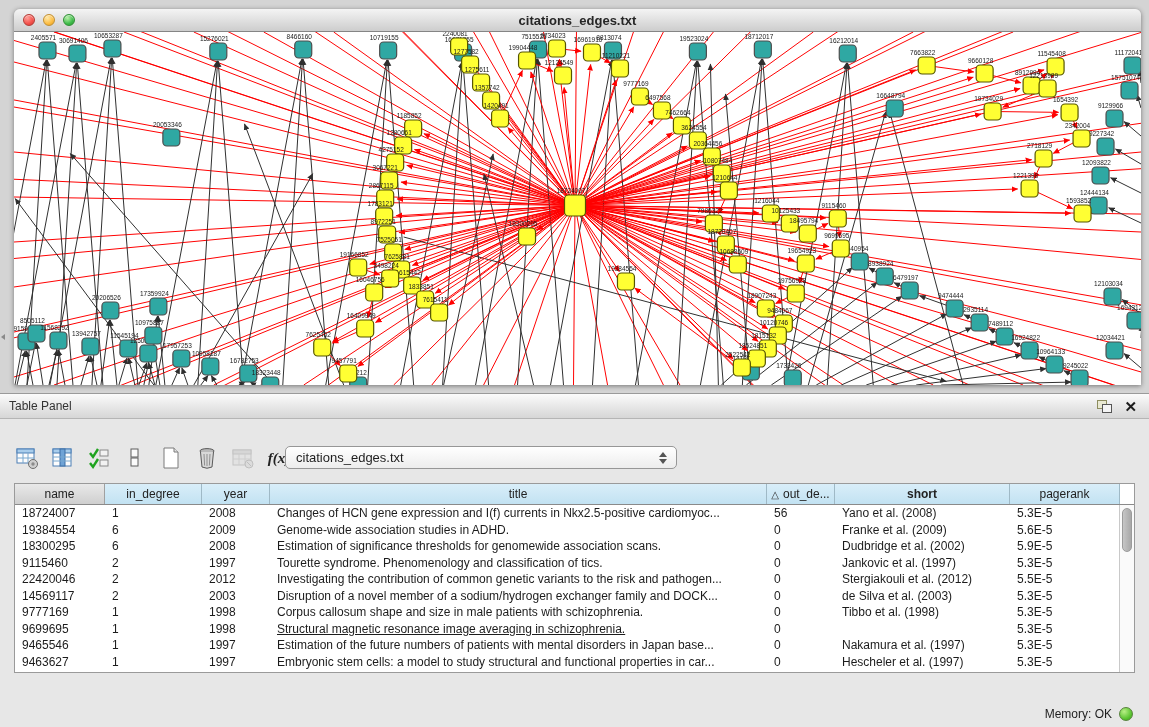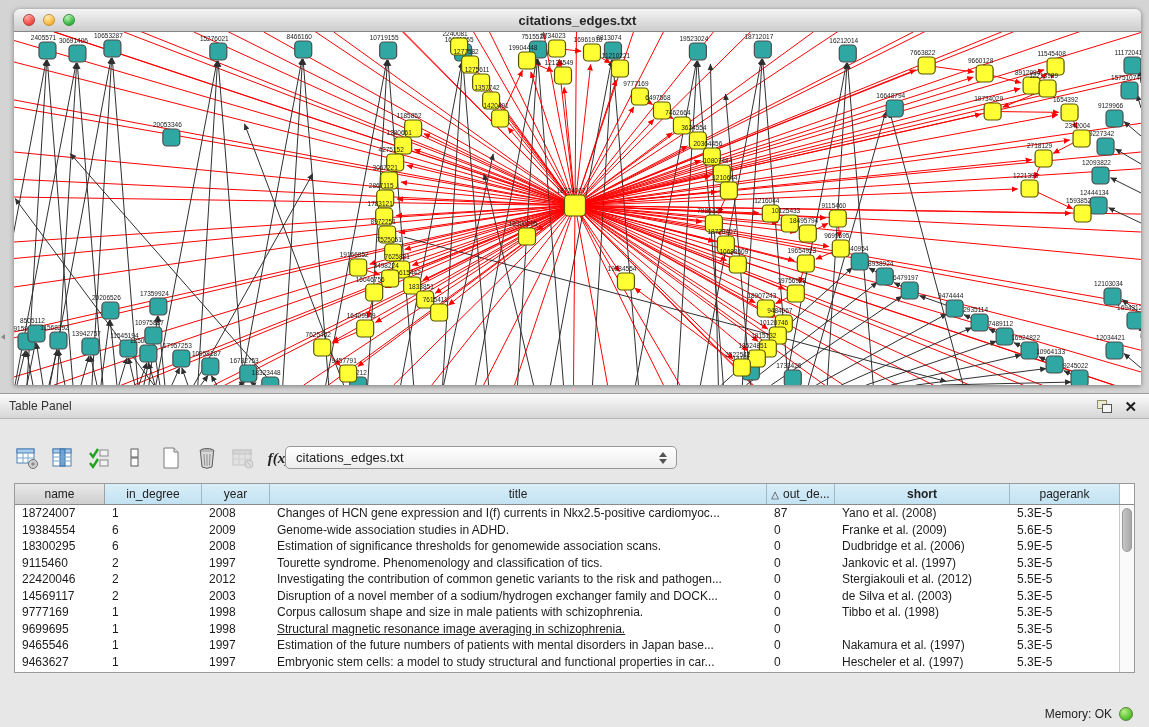--- a/index.html
+++ b/index.html
@@ -907,40 +907,40 @@
         <div class="hcell" style="width: 110px;">
           <span>pagerank</span>
         </div>
       </div>
     <div class="grid-rows" id="grid-rows">
         <div class="trow">
           <div class="tcell" style="width: 90px;">18724007</div>
           <div class="tcell" style="width: 97px;">1</div>
           <div class="tcell" style="width: 68px;">2008</div>
           <div class="tcell" style="width: 497px;">Changes of HCN gene expression and I(f) currents in Nkx2.5-positive cardiomyoc...</div>
-          <div class="tcell" style="width: 68px;">87</div>
+          <div class="tcell" style="width: 68px;">56</div>
           <div class="tcell" style="width: 175px;">Yano et al. (2008)</div>
           <div class="tcell" style="width: 110px;">5.3E-5</div>
         </div>
         <div class="trow">
           <div class="tcell" style="width: 90px;">19384554</div>
           <div class="tcell" style="width: 97px;">6</div>
           <div class="tcell" style="width: 68px;">2009</div>
           <div class="tcell" style="width: 497px;">Genome-wide association studies in ADHD.</div>
           <div class="tcell" style="width: 68px;">0</div>
           <div class="tcell" style="width: 175px;">Franke et al. (2009)</div>
           <div class="tcell" style="width: 110px;">5.6E-5</div>
         </div>
         <div class="trow">
           <div class="tcell" style="width: 90px;">18300295</div>
           <div class="tcell" style="width: 97px;">6</div>
           <div class="tcell" style="width: 68px;">2008</div>
           <div class="tcell" style="width: 497px;">Estimation of significance thresholds for genomewide association scans.</div>
           <div class="tcell" style="width: 68px;">0</div>
-          <div class="tcell" style="width: 175px;">Dudbridge et al. (2006)</div>
+          <div class="tcell" style="width: 175px;">Dudbridge et al. (2002)</div>
           <div class="tcell" style="width: 110px;">5.9E-5</div>
         </div>
         <div class="trow">
           <div class="tcell" style="width: 90px;">9115460</div>
           <div class="tcell" style="width: 97px;">2</div>
           <div class="tcell" style="width: 68px;">1997</div>
           <div class="tcell" style="width: 497px;">Tourette syndrome. Phenomenology and classification of tics.</div>
           <div class="tcell" style="width: 68px;">0</div>
           <div class="tcell" style="width: 175px;">Jankovic et al. (1997)</div>
           <div class="tcell" style="width: 110px;">5.3E-5</div>

